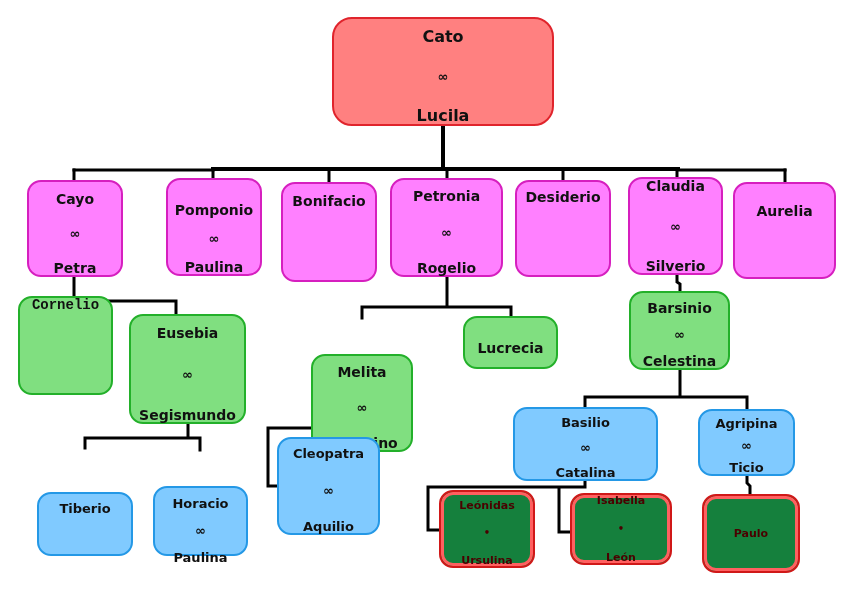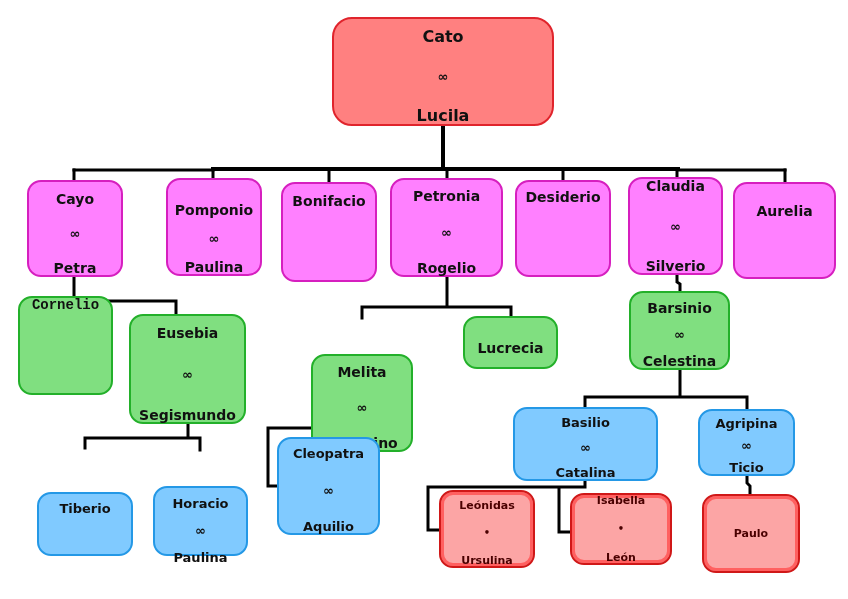--- a/index.html
+++ b/index.html
@@ -7,21 +7,21 @@
          font-family:"DejaVu Sans", sans-serif; }
   svg.lines { position:absolute; left:0; top:0; width:848px; height:599px; }
   .node { position:absolute; box-sizing:border-box; border-radius:14px; border:2px solid;
           display:flex; flex-direction:column; align-items:center; justify-content:space-between;
           text-align:center; color:#111; font-weight:bold; }
   .node span { display:block; line-height:1; }
   .gen1 { background:#ff8080; border-color:#e0242c; border-radius:20px; font-size:16px; }
   .gen2 { background:#ff80ff; border-color:#d61fbf; font-size:14px; }
   .gen3 { background:#80df80; border-color:#23b02a; font-size:14px; }
   .gen4 { background:#80caff; border-color:#2498e6; font-size:13px; }
-  .gen5 { background:#fca5a5; border-color:#d01818; font-size:11px; font-weight:bold; color:#4a0000; box-shadow: inset 0 0 0 3px #ff6060; }
+  .gen5 { background:#15803d; border-color:#d01818; font-size:11px; font-weight:bold; color:#4a0000; box-shadow: inset 0 0 0 3px #ff6060; }
   .inf { font-size:13px; }
   .gen5 .inf { font-size:10px; }
 </style>
 </head>
 <body>
 
 <svg class="lines" viewBox="0 0 848 599">
   <g stroke="#000" fill="none" stroke-linecap="square">
 
     <path d="M443 126 V168" stroke-width="4"></path>

